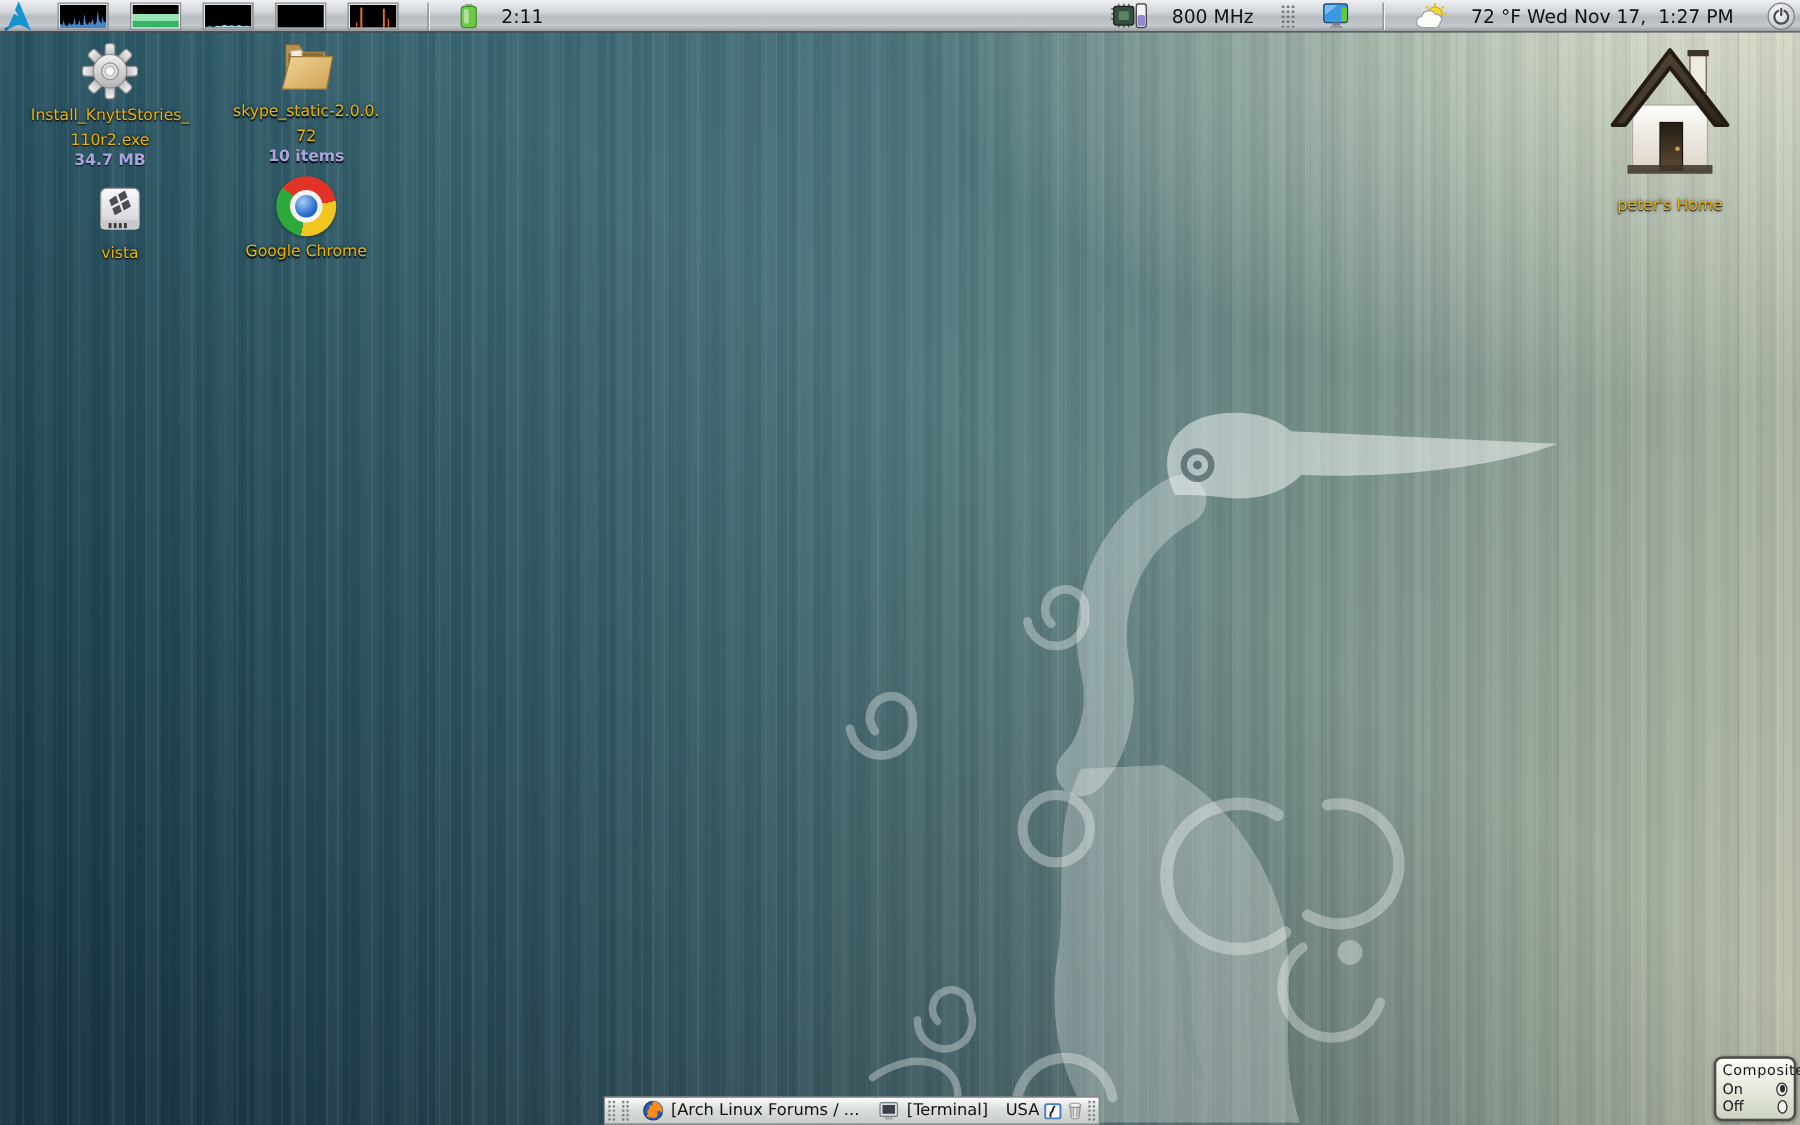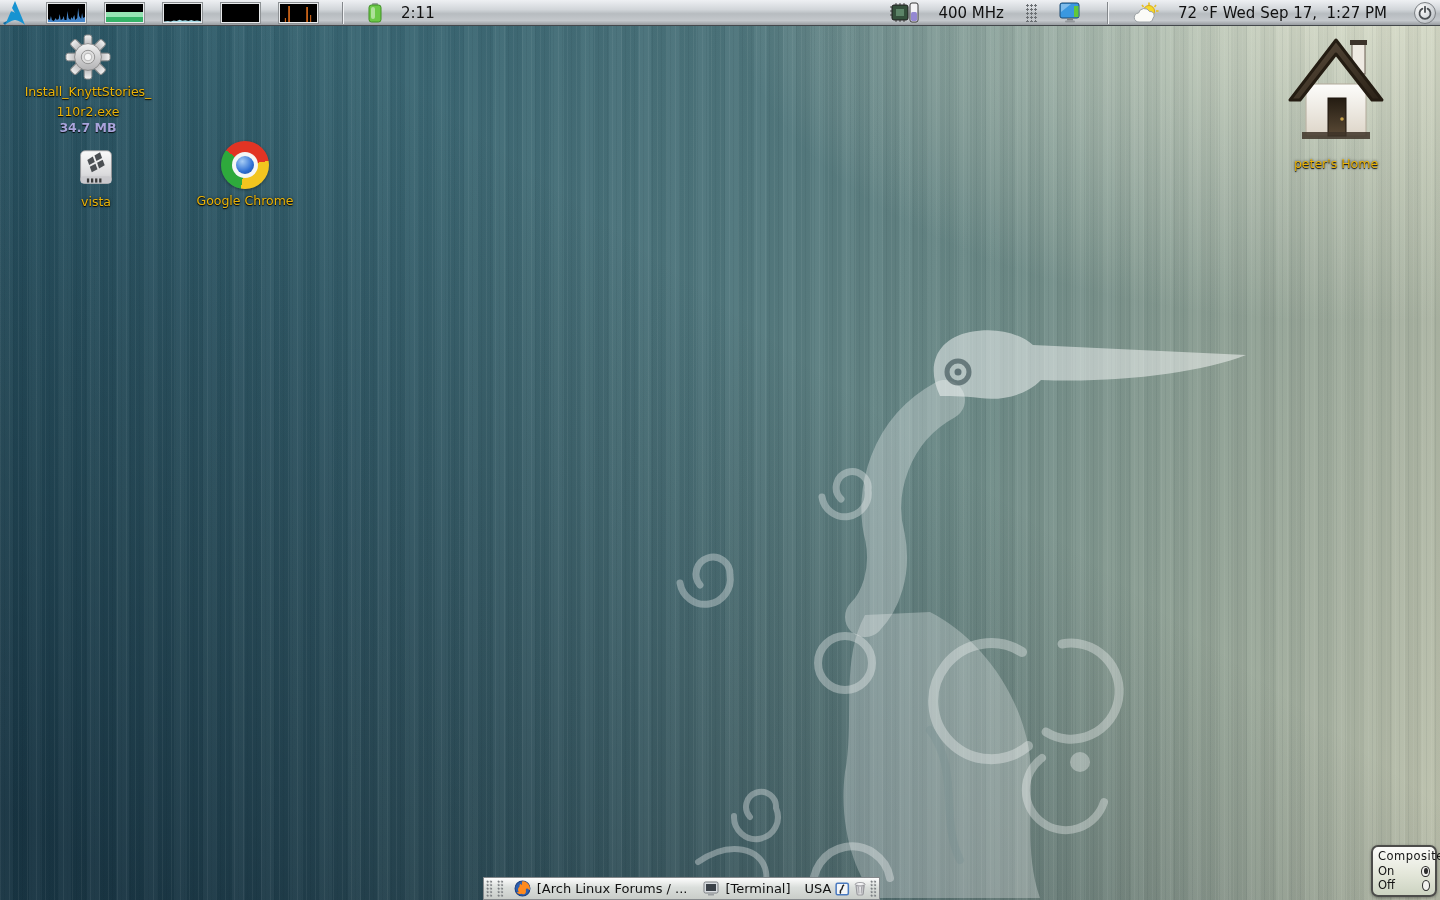--- a/index.html
+++ b/index.html
@@ -148,41 +148,41 @@
           <line x1="15" y1="3" x2="15" y2="1"></line>
         <line x1="7" y1="18" x2="7" y2="20"></line>
           <line x1="11" y1="18" x2="11" y2="20"></line>
           <line x1="15" y1="18" x2="15" y2="20"></line>
       </g>
       <rect x="3" y="3" width="16" height="15" rx="2" fill="#34503c" stroke="#1c1c1c"></rect>
       <rect x="7" y="7" width="8" height="7" fill="#5c8468"></rect>
       <rect x="21" y="1" width="8" height="19" rx="2" fill="#f4f4f6" stroke="#3a3a3a"></rect>
       <rect x="22" y="10" width="6" height="9" rx="1.5" fill="#9488d2"></rect>
     </svg>
-    <span class="panel-label">400 MHz</span>
+    <span class="panel-label">800 MHz</span>
     <div class="dots"></div>
     <svg width="24" height="21" viewBox="0 0 24 21">
       <rect x="1" y="1" width="19" height="15" rx="2" fill="#3a98e0" stroke="#1c4a72"></rect>
       <polygon points="2,2 12,2 2,10" fill="rgba(255,255,255,0.35)"></polygon>
       <rect x="15" y="4" width="4.5" height="11" fill="#62c83a"></rect>
       <rect x="8" y="16" width="6" height="2.5" fill="#7c8084"></rect>
       <rect x="6" y="18.5" width="10" height="2" rx="1" fill="#94989c"></rect>
     </svg>
     <div class="vsep"></div>
     <svg width="26" height="22" viewBox="0 0 26 22">
       <g stroke="#e8c020" stroke-width="1.6">
         <line x1="16" y1="0.5" x2="16" y2="3"></line>
           <line x1="23" y1="3" x2="21.5" y2="5"></line>
         <line x1="25.5" y1="9" x2="23" y2="9"></line>
           <line x1="9" y1="3" x2="10.5" y2="5"></line>
       </g>
       <circle cx="16" cy="9" r="5.5" fill="#f5d82a" stroke="#d8a818"></circle>
       <path d="M6,20 a4.5,4.5 0 0 1 -0.5,-9 a6,6 0 0 1 11,-1.5 a4,4 0 0 1 3.5,6.8 a4,4 0 0 1 -3,3.7 Z" fill="#fbfbf8" stroke="#9aa0a4"></path>
     </svg>
-    <span class="panel-label">72 °F Wed Sep 17,  1:27 PM</span>
+    <span class="panel-label">72 °F Wed Nov 17,  1:27 PM</span>
     <div class="power-btn">
       <svg width="14" height="14" viewBox="0 0 14 14">
         <path d="M4.4,2.6 A5.5,5.5 0 1 0 9.6,2.6" fill="none" stroke="#4a4e52" stroke-width="1.8" stroke-linecap="round"></path>
         <line x1="7" y1="0.8" x2="7" y2="6" stroke="#4a4e52" stroke-width="1.8" stroke-linecap="round"></line>
       </svg>
     </div>
   </div>
 
   <div class="desktop-icon" style="left:8px; top:34px;">
     <svg width="46" height="46" viewBox="0 0 48 48">
@@ -220,20 +220,37 @@
         <circle cx="24" cy="24" r="14"></circle>
       </g>
       <circle cx="24" cy="24" r="7" fill="#dedede" stroke="#909090"></circle>
       <circle cx="24" cy="24" r="4" fill="#f6f6f6" stroke="#b4b4b4"></circle>
     </svg>
     <div class="di-label">Install_KnyttStories_</div>
     <div class="di-label">110r2.exe</div>
     <div class="di-info">34.7 MB</div>
   </div>
 
+  <div class="desktop-icon" style="left:165px; top:31px;">
+    <svg width="46" height="46" viewBox="0 0 48 46">
+      <defs>
+          <linearGradient id="foldG" x1="0" y1="0" x2="1" y2="1">
+        <stop offset="0" stop-color="#f0d694"></stop>
+            <stop offset="1" stop-color="#cfa055"></stop>
+          </linearGradient>
+        </defs>
+      <path d="M7,4 L18,4 L22,10 L40,10 L40,40 L7,40 Z" fill="#b9904e" stroke="#8a6a34"></path>
+      <path d="M9,11 L38,11 L38,38 L9,38 Z" fill="#8a6a3a"></path>
+      <rect x="12" y="9" width="9" height="27" rx="1" fill="#f2ede2" stroke="#c4c0b4" transform="rotate(-4 16 22)"></rect>
+      <path d="M11,14 L46,14 L41,41 L4,41 Z" fill="url(#foldG)" stroke="#a07838"></path>
+    </svg>
+    <div class="di-label">skype_static-2.0.0.</div>
+    <div class="di-label">72</div>
+    <div class="di-info">10 items</div>
+  </div>
 
   <div class="desktop-icon" style="left:16px; top:146px;">
     <svg width="40" height="44" viewBox="0 0 44 48">
       <defs>
           <linearGradient id="drvG" x1="0" y1="0" x2="0" y2="1">
         <stop offset="0" stop-color="#fafafa"></stop>
             <stop offset="0.7" stop-color="#dcdcde"></stop>
             <stop offset="1" stop-color="#c2c2c6"></stop>
           </linearGradient>
         </defs>

